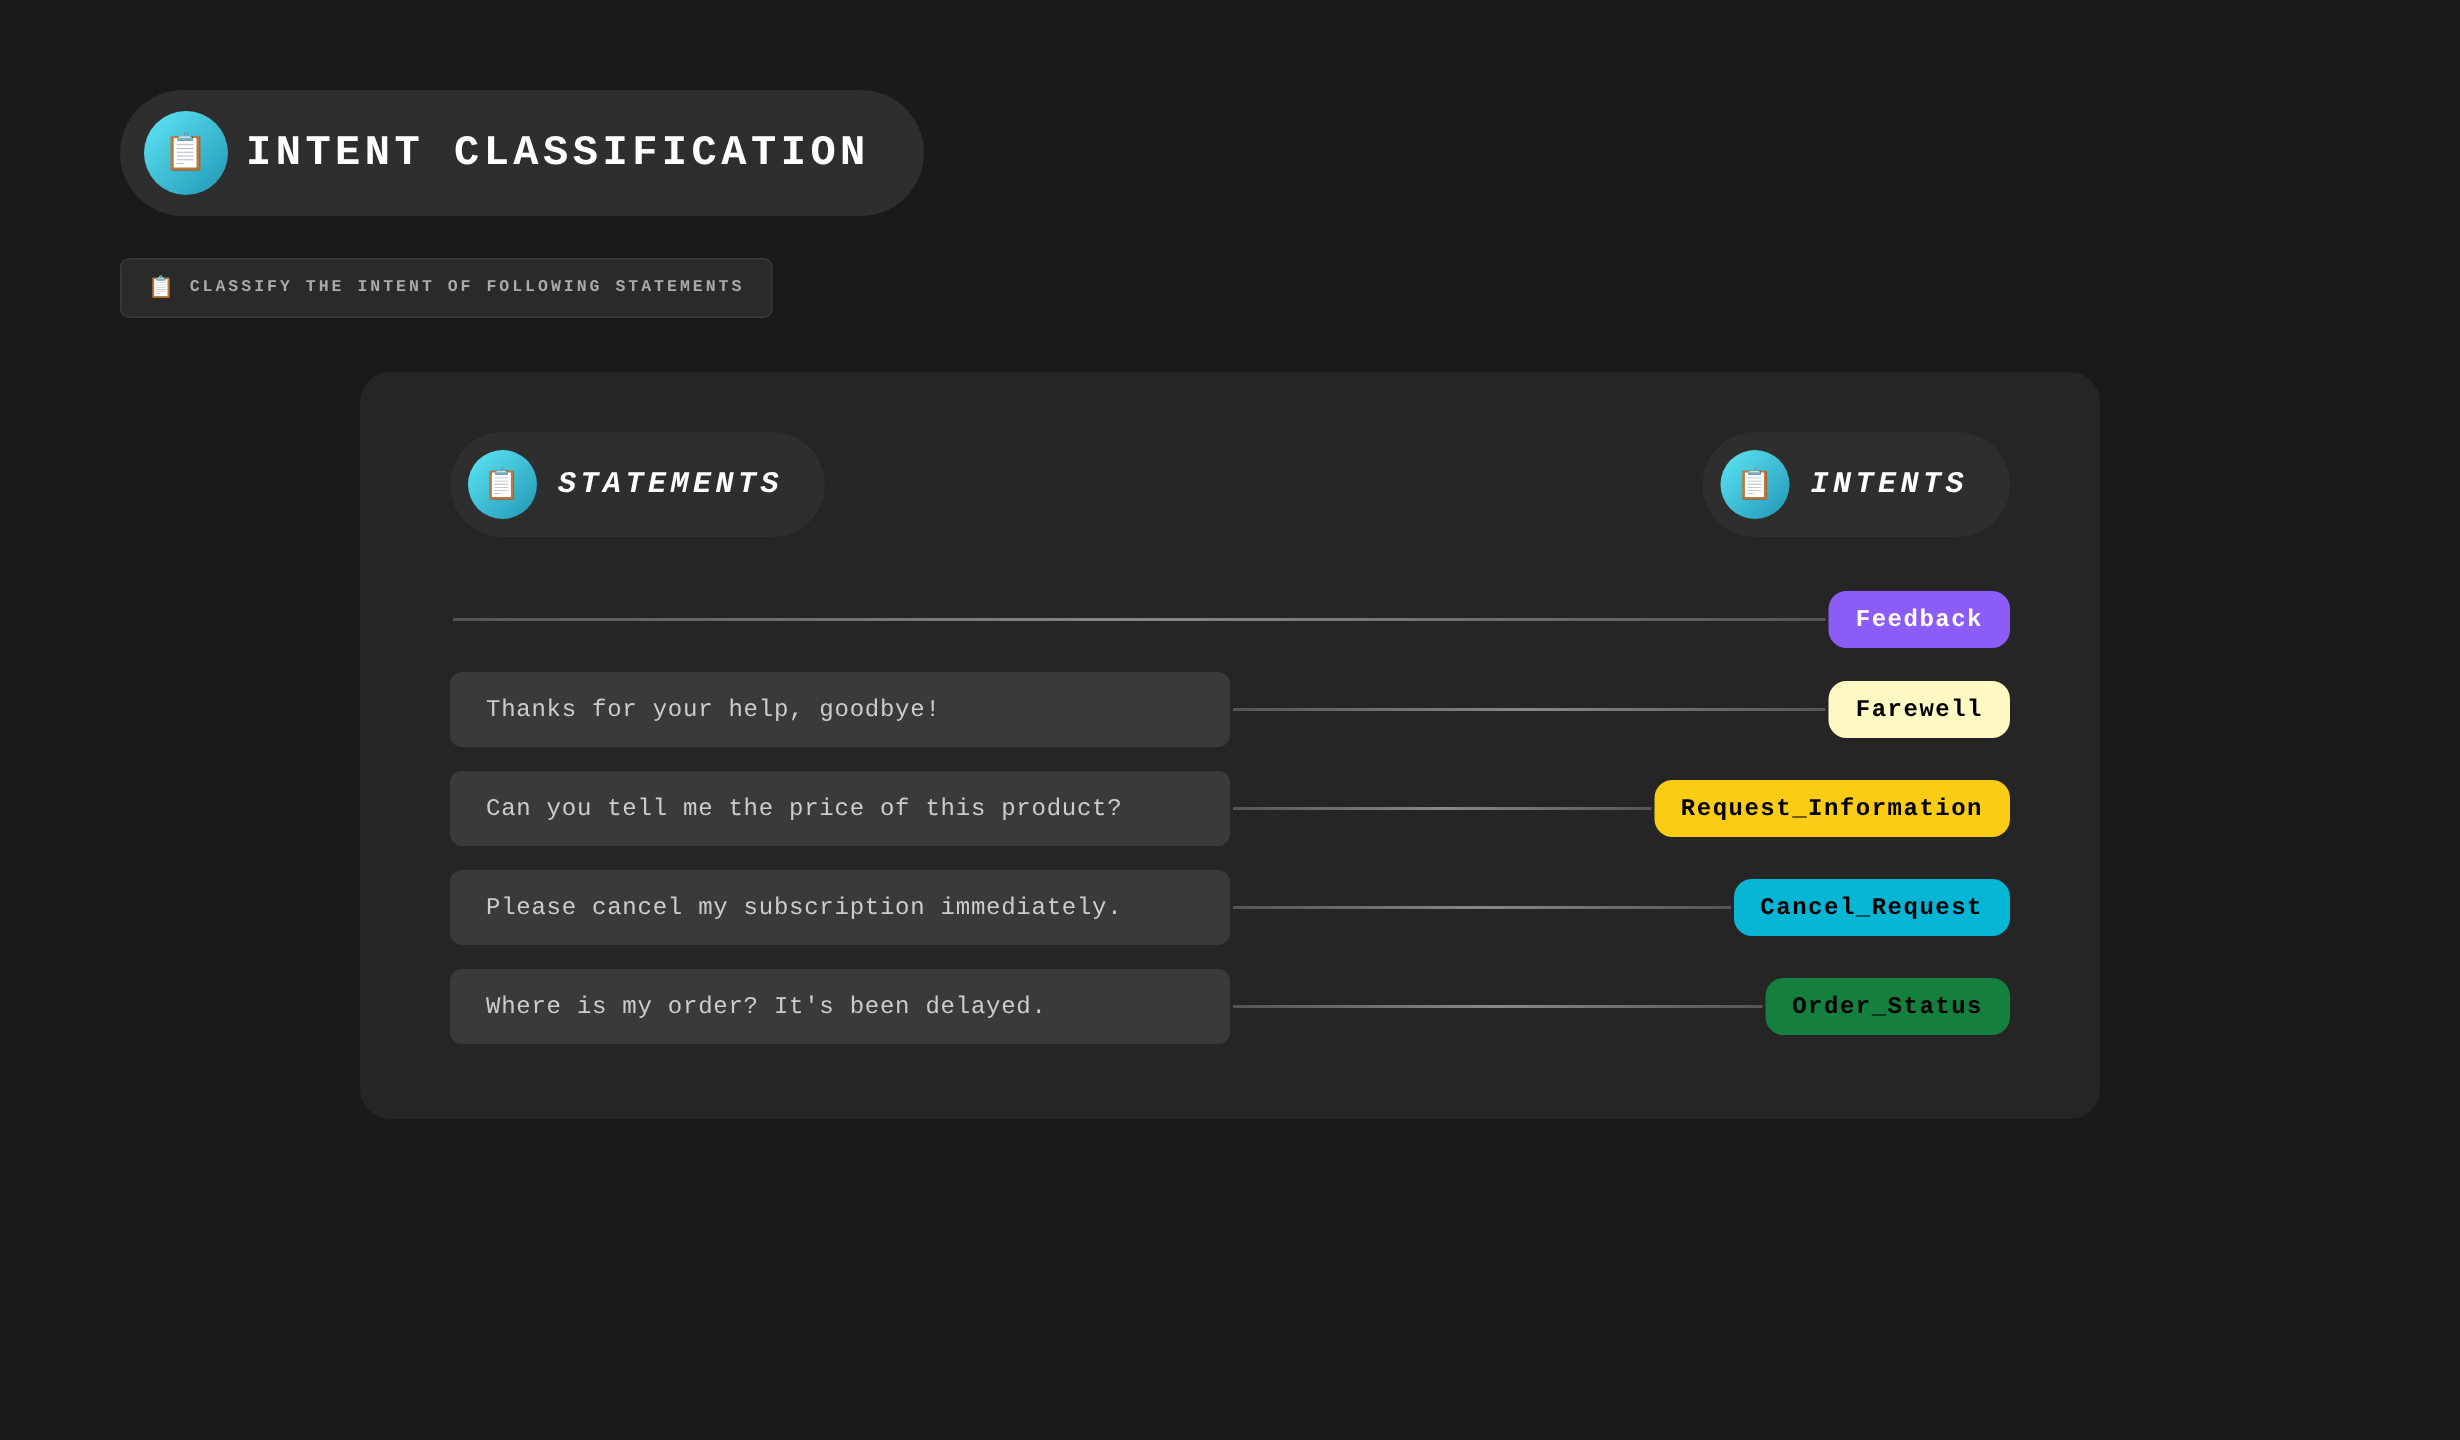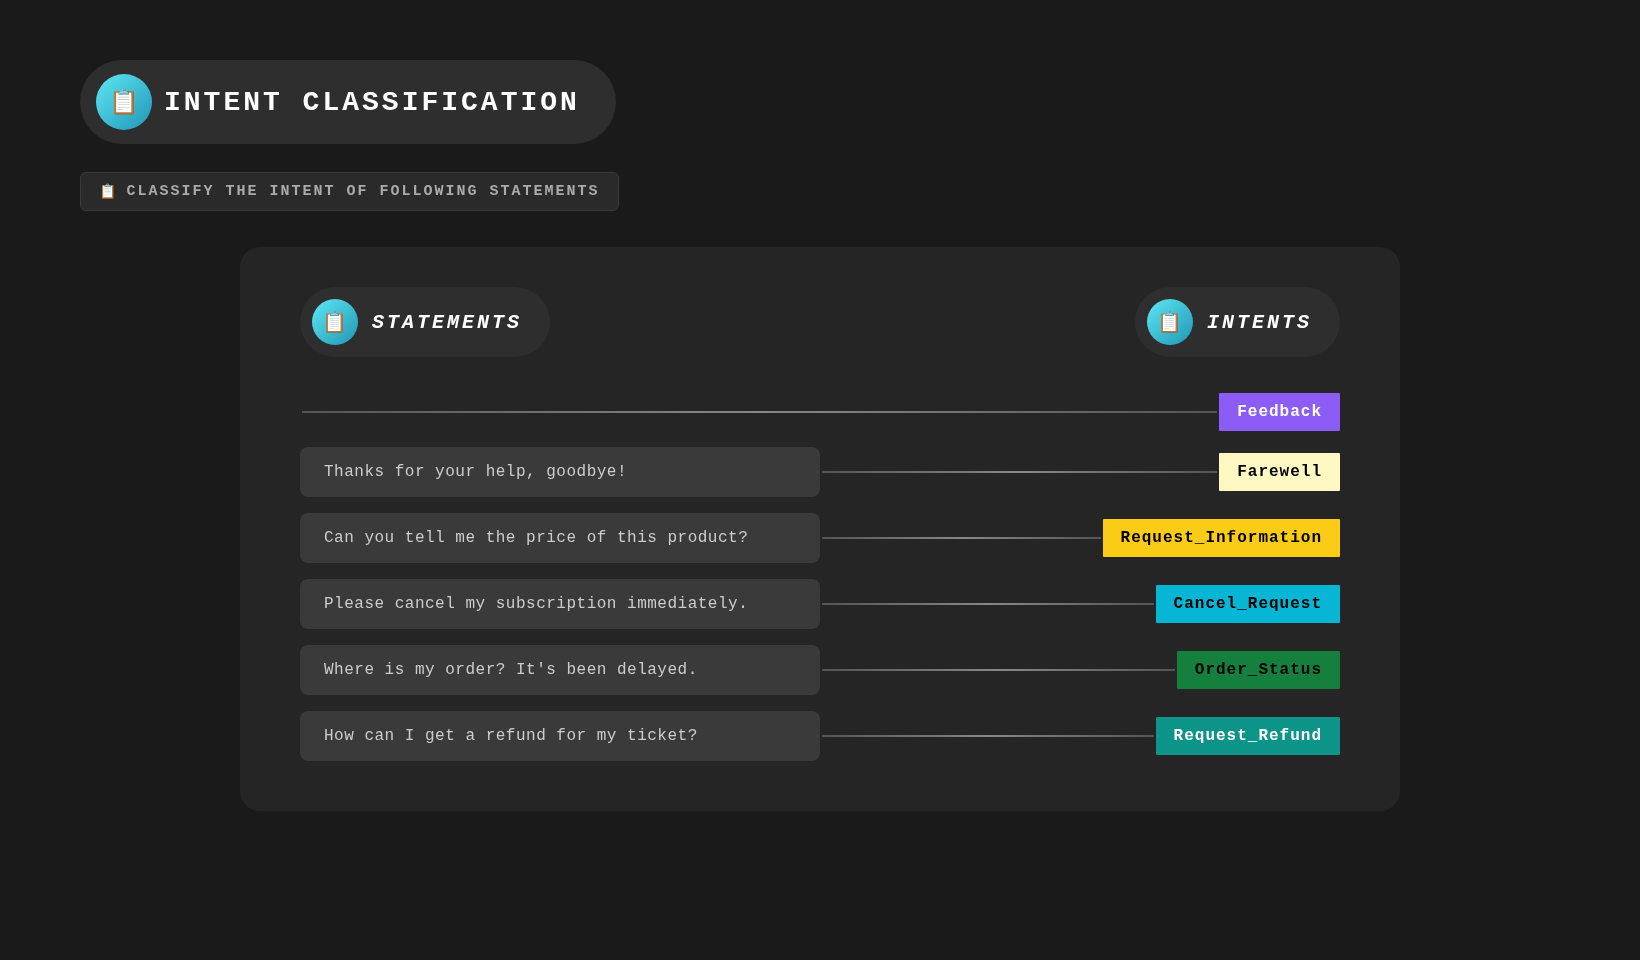--- a/index.html
+++ b/index.html
@@ -67,21 +67,21 @@
       margin-bottom: 36px;
     }
 
     .subtitle-icon {
       color: #5ee7f5;
       font-size: 14px;
     }
 
     .subtitle-text {
       color: #aaaaaa;
-      font-size: 15px;
+      font-size: 11px;
       letter-spacing: 2px;
       font-weight: 600;
     }
 
     
     .main-card {
       background: #252525;
       border-radius: 20px;
       padding: 40px 60px 50px 60px;
       width: 1160px;
@@ -152,21 +152,21 @@
     }
 
     .connector-line {
       flex: 1;
       height: 2px;
       background: linear-gradient(to right, #555, #888, #555);
       margin: 0 2px;
     }
 
     .intent-badge {
-      border-radius: 1px;
+      border-radius: 12px;
       padding: 10px 18px;
       font-size: 16px;
       font-weight: 700;
       font-family: 'Courier New', Courier, monospace;
       letter-spacing: 1px;
       flex-shrink: 0;
       text-align: right;
     }
 
     .badge-purple {
@@ -248,21 +248,16 @@
         <div class="intent-row">
           <div class="statement-pill">Please cancel my subscription immediately.</div>
           <div class="connector-line"></div>
           <div class="intent-badge badge-cyan">Cancel_Request</div>
         </div>
         <div class="intent-row">
           <div class="statement-pill">Where is my order? It's been delayed.</div>
           <div class="connector-line"></div>
           <div class="intent-badge badge-pink">Order_Status</div>
         </div>
-        <div class="intent-row">
-          <div class="statement-pill">How can I get a refund for my ticket?</div>
-          <div class="connector-line"></div>
-          <div class="intent-badge badge-teal">Request_Refund</div>
-        </div>
       </div>
 
   </div>
 </div>
 
 </body></html>

